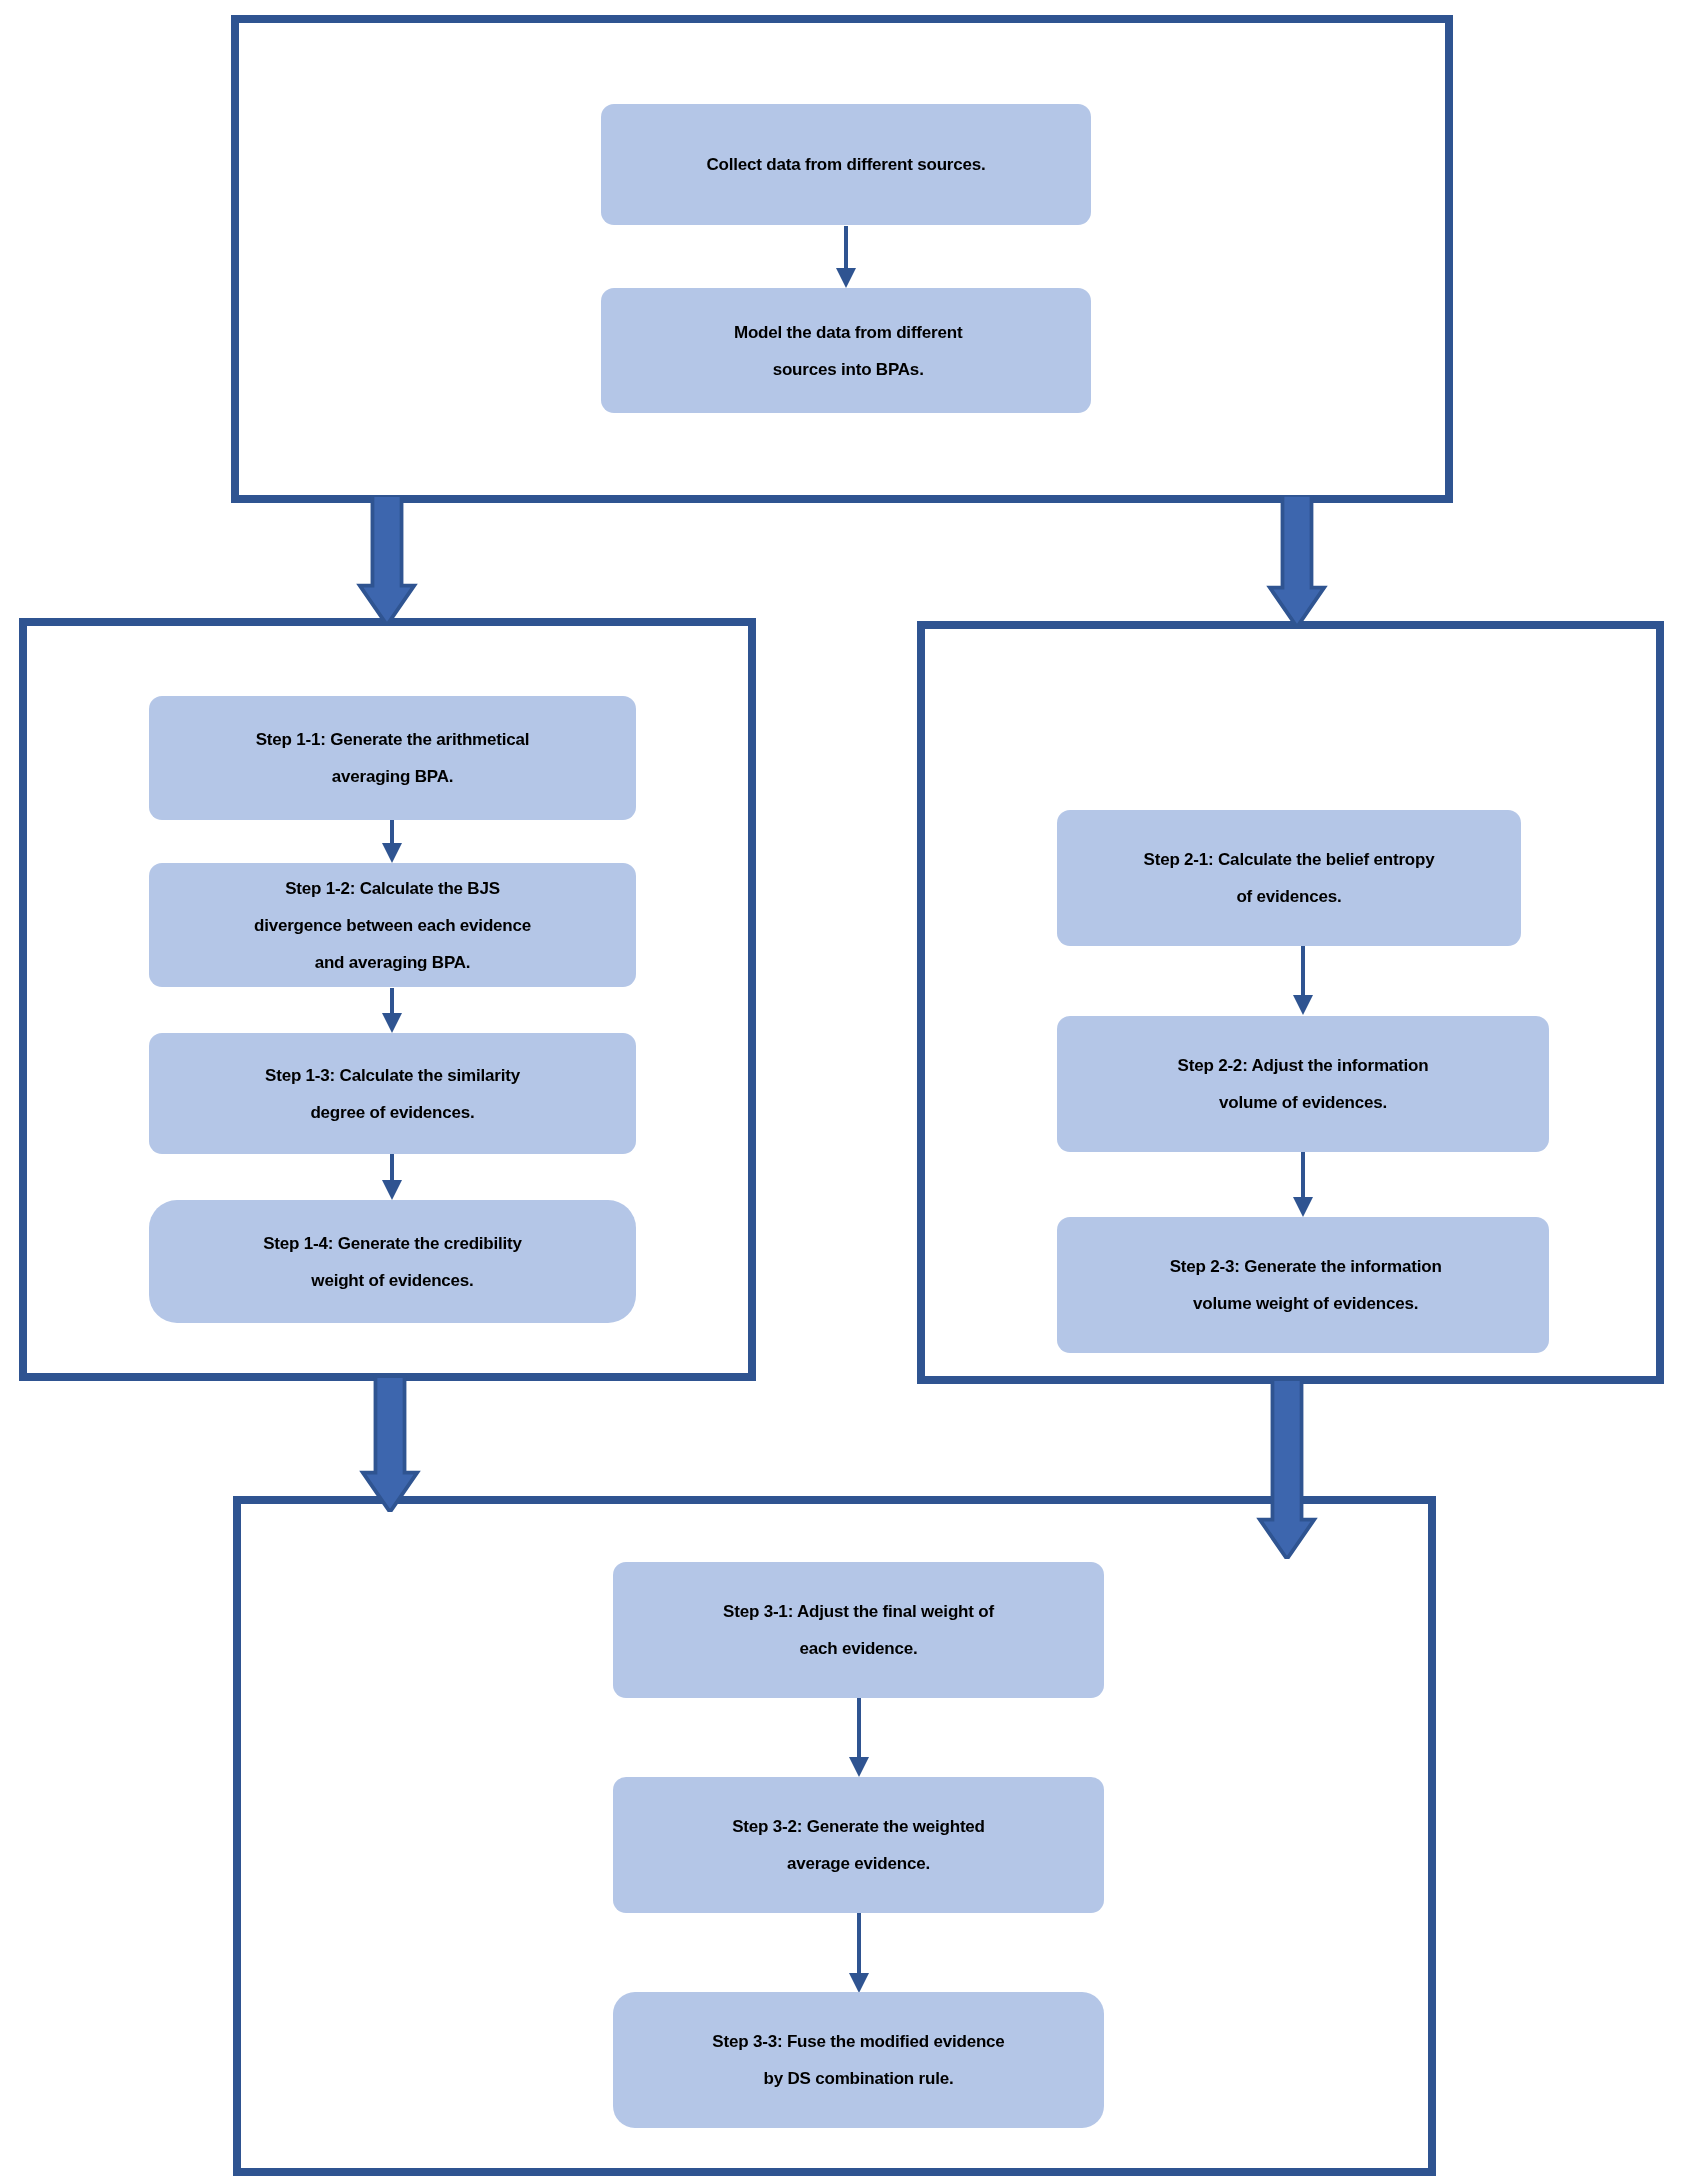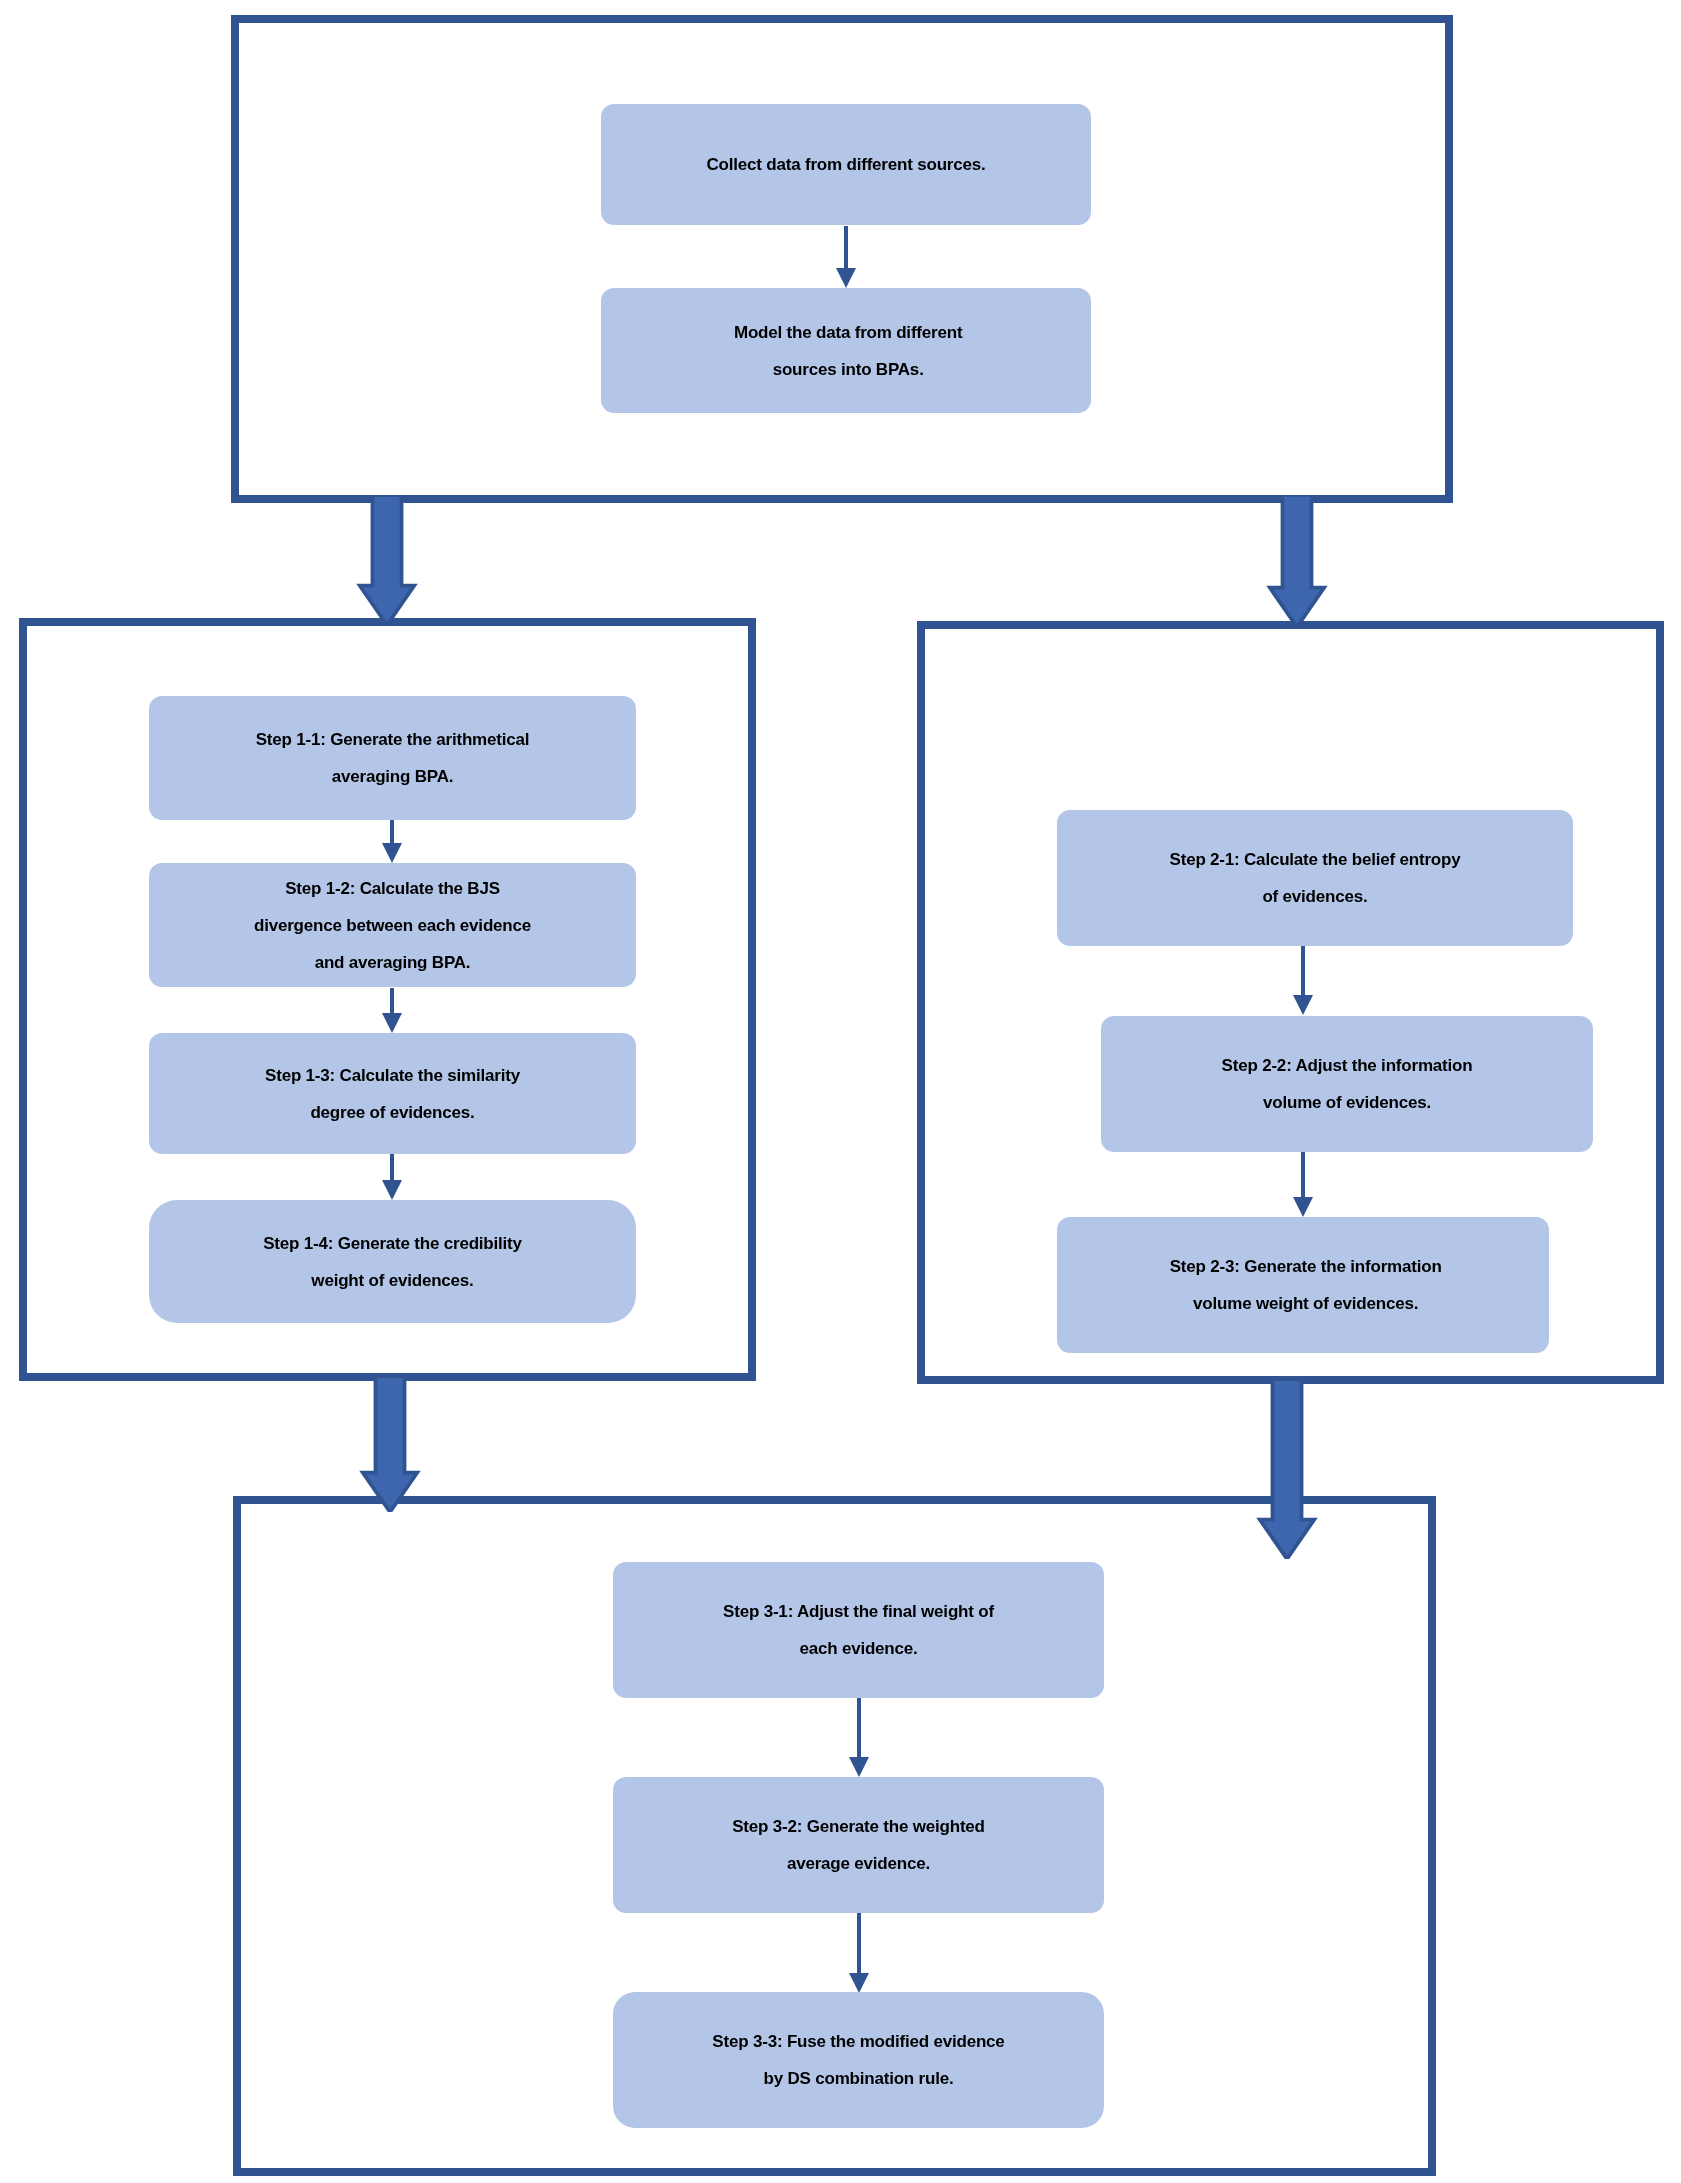--- a/index.html
+++ b/index.html
@@ -112,25 +112,25 @@
   </div>
   <div class="thin-arrow" style="left:382px; top:988px; height:45px;">
     <div class="shaft"></div>
     <div class="head"></div>
   </div>
   <div class="thin-arrow" style="left:382px; top:1154px; height:46px;">
     <div class="shaft"></div>
     <div class="head"></div>
   </div>
 
-  <div class="box" style="left:1057px; top:810px; width:516px; height:136px;">
+  <div class="box" style="left:1057px; top:810px; width:464px; height:136px;">
     <span>Step 2-1: Calculate the belief entropy
 of evidences.</span>
   </div>
-  <div class="box" style="left:1057px; top:1016px; width:492px; height:136px;margin-left:44px;">
+  <div class="box" style="left:1057px; top:1016px; width:492px; height:136px;">
     <span>Step 2-2: Adjust the information
 volume of evidences.</span>
   </div>
   <div class="box" style="left:1057px; top:1217px; width:492px; height:136px;padding-left:10px;">
     <span>Step 2-3: Generate the information
 volume weight of evidences.</span>
   </div>
   <div class="thin-arrow" style="left:1293px; top:945px; height:70px;">
     <div class="shaft"></div>
     <div class="head"></div>

